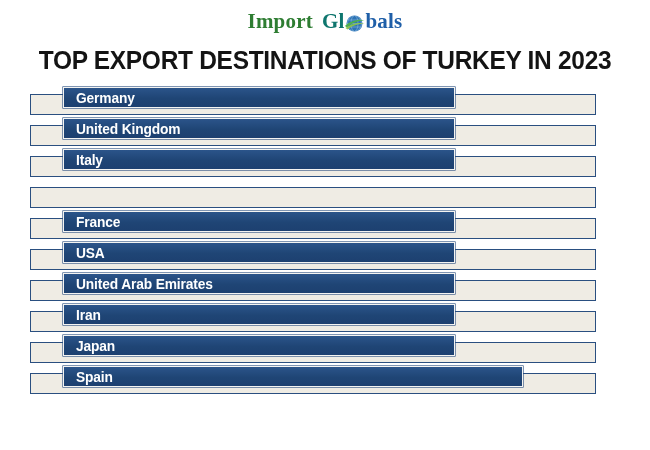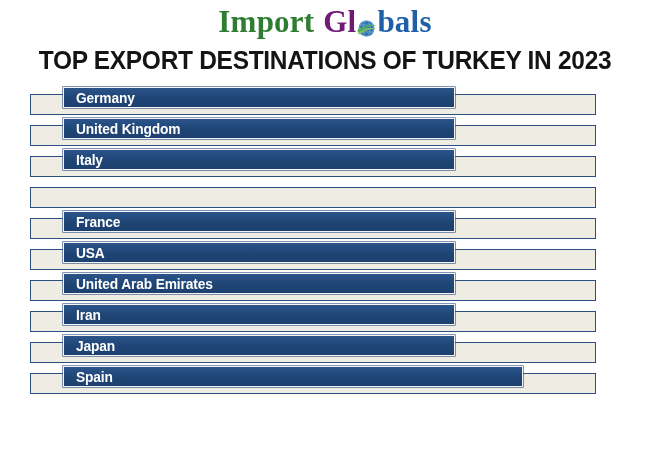--- a/index.html
+++ b/index.html
@@ -22,30 +22,30 @@
     display: flex;
     align-items: center;
     justify-content: center;
     padding-top: 4px;
     box-sizing: border-box;
   }
   .logo {
     display: flex;
     align-items: center;
     font-family: "Liberation Serif", serif;
-    font-size: 31px;
+    font-size: 21px;
     font-weight: 700;
     letter-spacing: 0.2px;
     line-height: 1;
   }
   .logo-import {
     color: #2e7d32;
   }
   .logo-gl {
-    color: #701a75;
+    color: #0f766e;
     margin-left: 9px;
   }
   .logo-bals {
     color: #1f5fa8;
   }
   .logo-globe {
     width: 21px;
     height: 21px;
     display: inline-block;
     position: relative;

